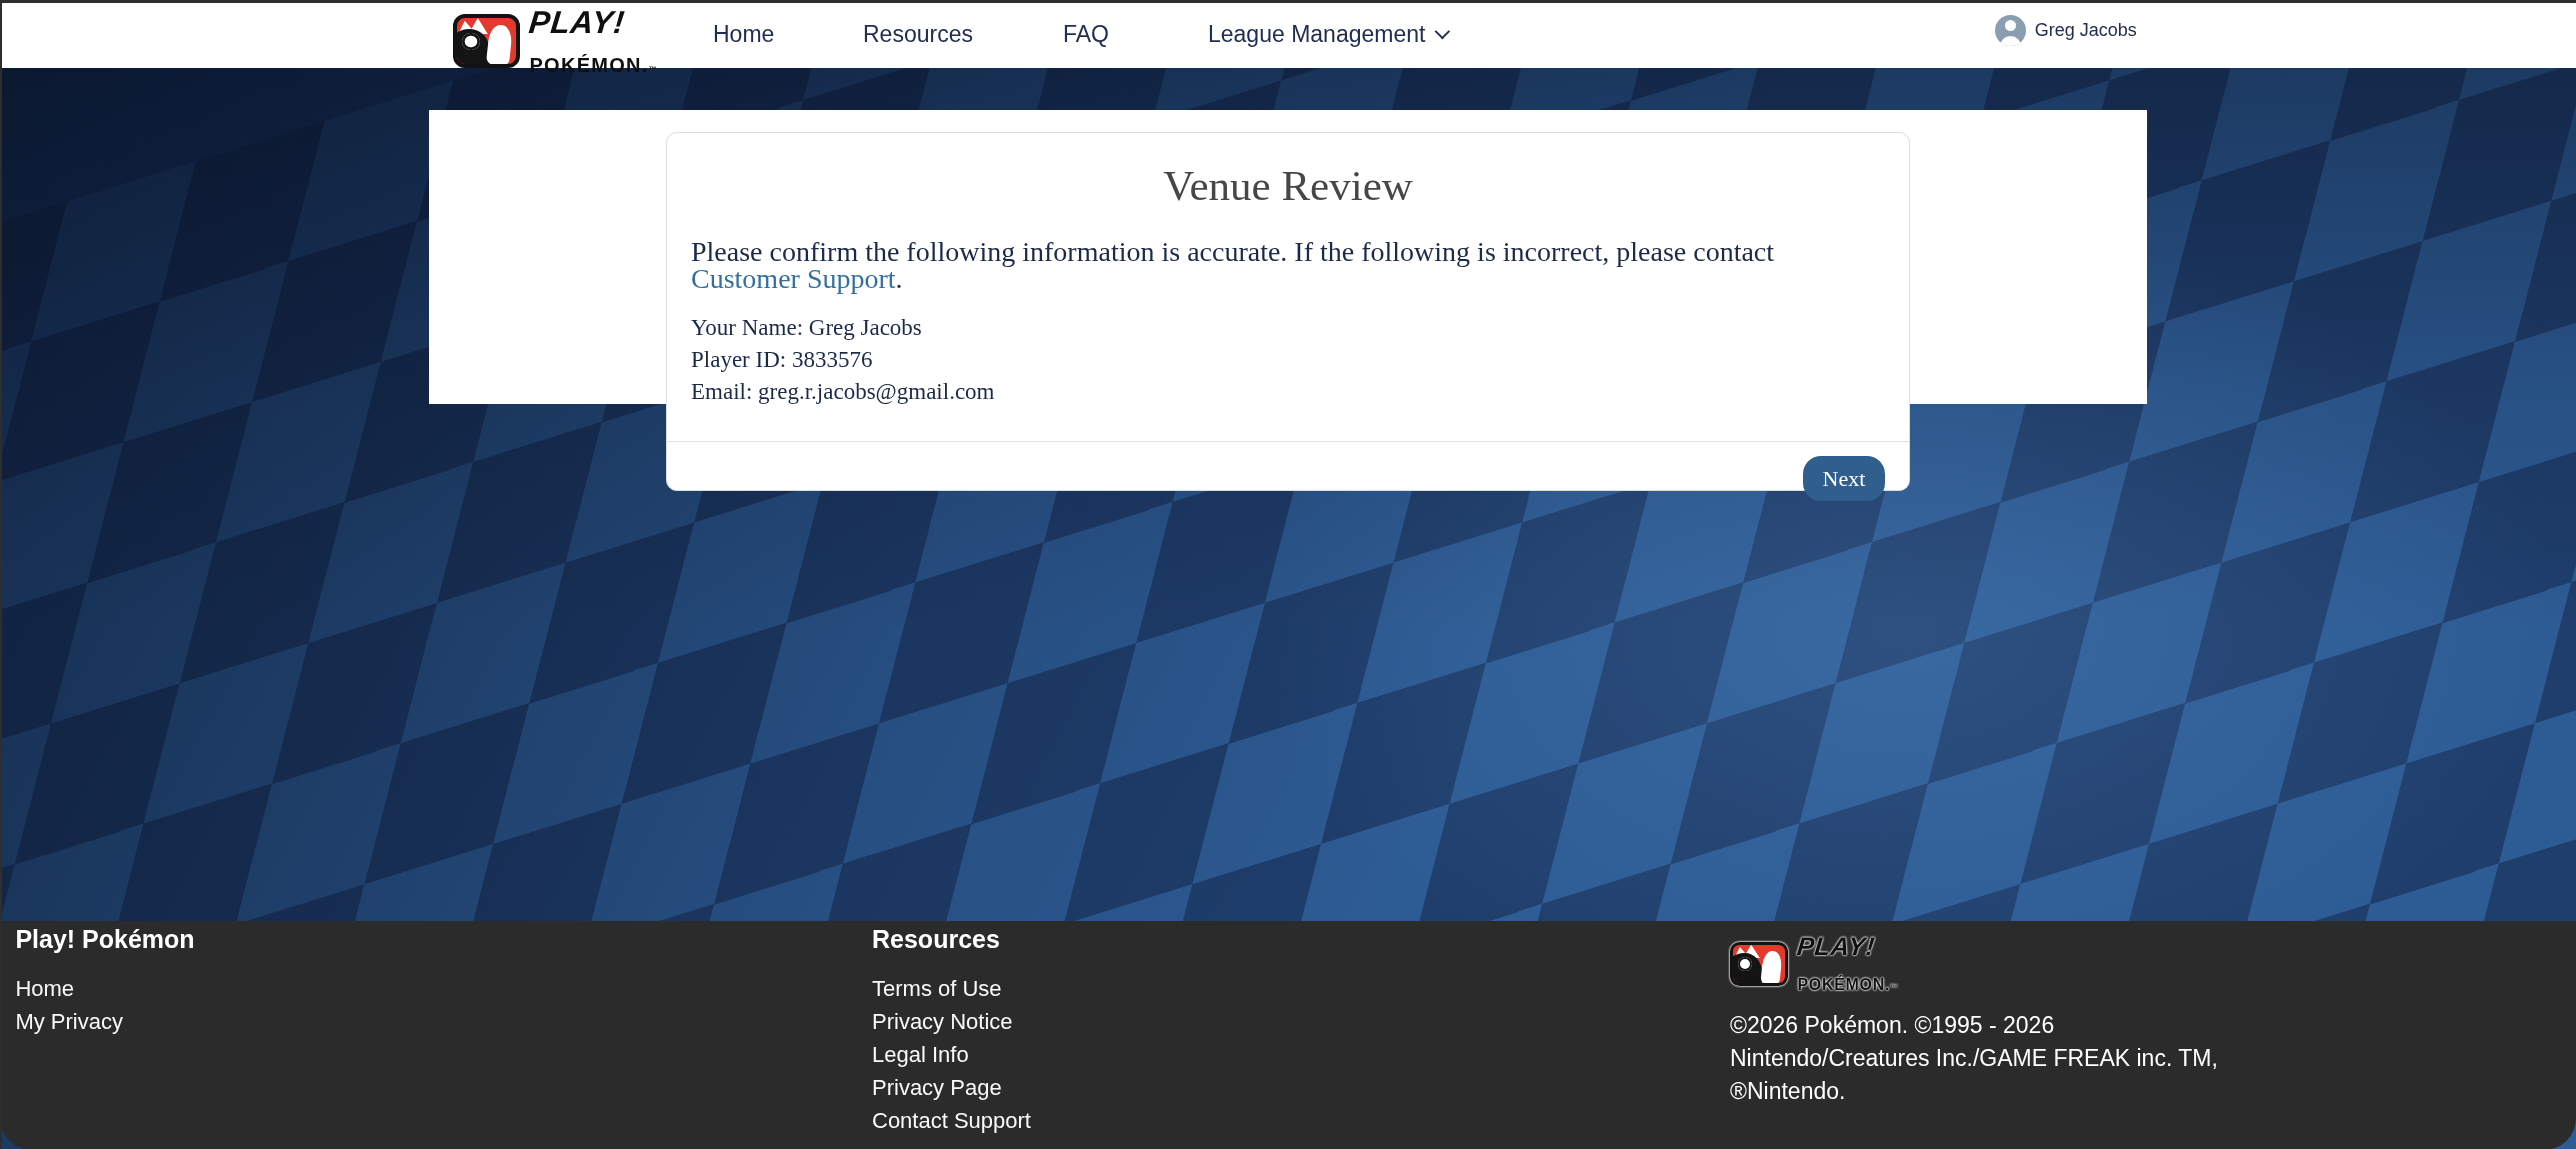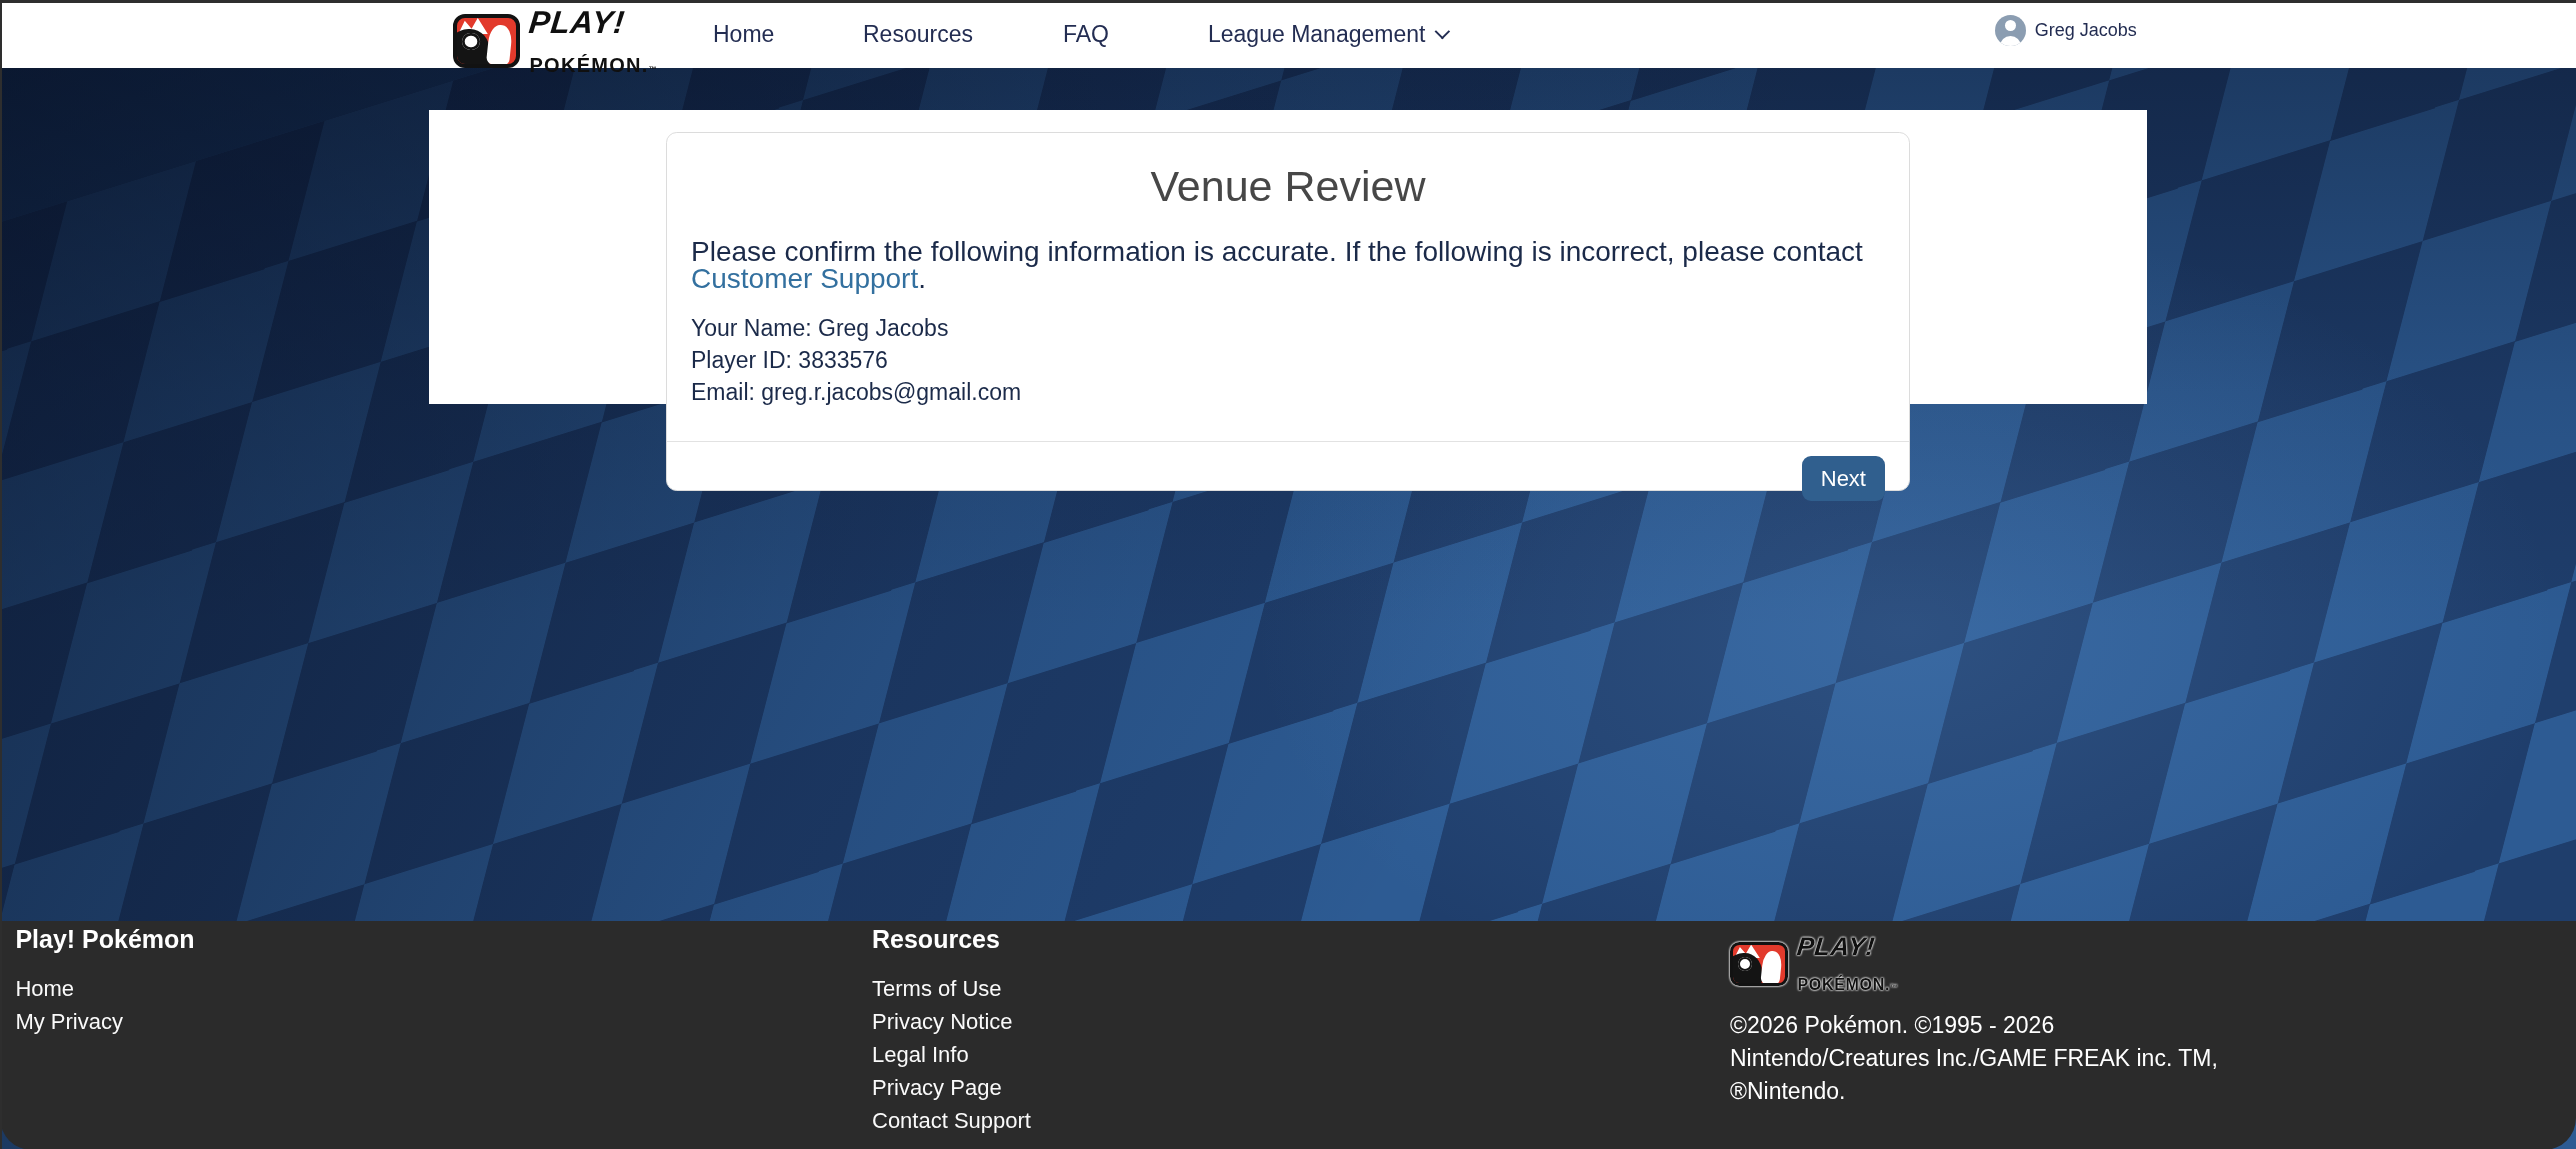--- a/index.html
+++ b/index.html
@@ -51,33 +51,33 @@
         gap:8.7px;cursor:pointer;}
   .avatar{position:relative;width:31px;height:31px;border-radius:50%;background:#8b9db1;
         overflow:hidden;flex:none;}
   .avatar::before{content:"";position:absolute;left:50%;top:5.4px;width:11.4px;height:11.4px;margin-left:-5.7px;
         border-radius:50%;background:#fff;}
   .avatar::after{content:"";position:absolute;left:50%;bottom:-2.7px;width:21.5px;height:12px;margin-left:-10.7px;
         border-radius:10.7px 10.7px 0 0;background:#fff;}
   .user-name{font-size:18px;color:#232d52;}
 
   
-  .wrapper{position:absolute;left:429px;top:110px;width:1718px;height:294px;background:#ffffff;z-index:10;}
+  .wrapper{position:absolute;left:429px;top:110px;width:1718px;height:294px;background:#ffffff;z-index:10;font-family:Liberation Serif, serif;}
   .card{box-sizing:border-box;width:1244px;height:359px;margin:22px auto 0;
         border:1.3px solid #dcdcdc;border-radius:10.7px;background:#fff;}
   .card-title{margin:27px 0 0;text-align:center;font-size:43px;font-weight:400;color:#474747;
         line-height:52px;}
   .card-intro{margin:25.5px 24px 0;font-size:28px;color:#1b2a49;line-height:27px;}
   .card-intro .link{color:#33709f;cursor:pointer;}
   .card-info{margin:20px 24px 0;font-size:23px;color:#1b2a49;line-height:32px;}
   .card-divider{margin-top:33px;border-top:1.3px solid #e2e2e2;}
   .card-actions{padding:14.8px 24px 0;text-align:right;}
   .next-btn{display:inline-block;box-sizing:border-box;min-width:82px;height:45px;padding:0 19px;
         background:#305f8e;color:#ffffff;font-size:22px;font-family:inherit;border:none;
-        border-radius:9px;cursor:pointer;}
+        border-radius:18px;cursor:pointer;}
 
   
   footer{position:absolute;left:0;top:921px;width:100%;height:229px;background:#2b2b2b;
         border-radius:0 0 32px 32px;z-index:10;color:#fff;}
   .fcol{position:absolute;top:0;}
   .fcol-1{left:15.4px;}
   .fcol-2{left:872px;}
   .fcol-3{left:1730px;}
   .fheading{margin-top:4px;font-size:25px;font-weight:bold;color:#ffffff;line-height:29.5px;}
   .flinks{margin-top:17.4px;}

